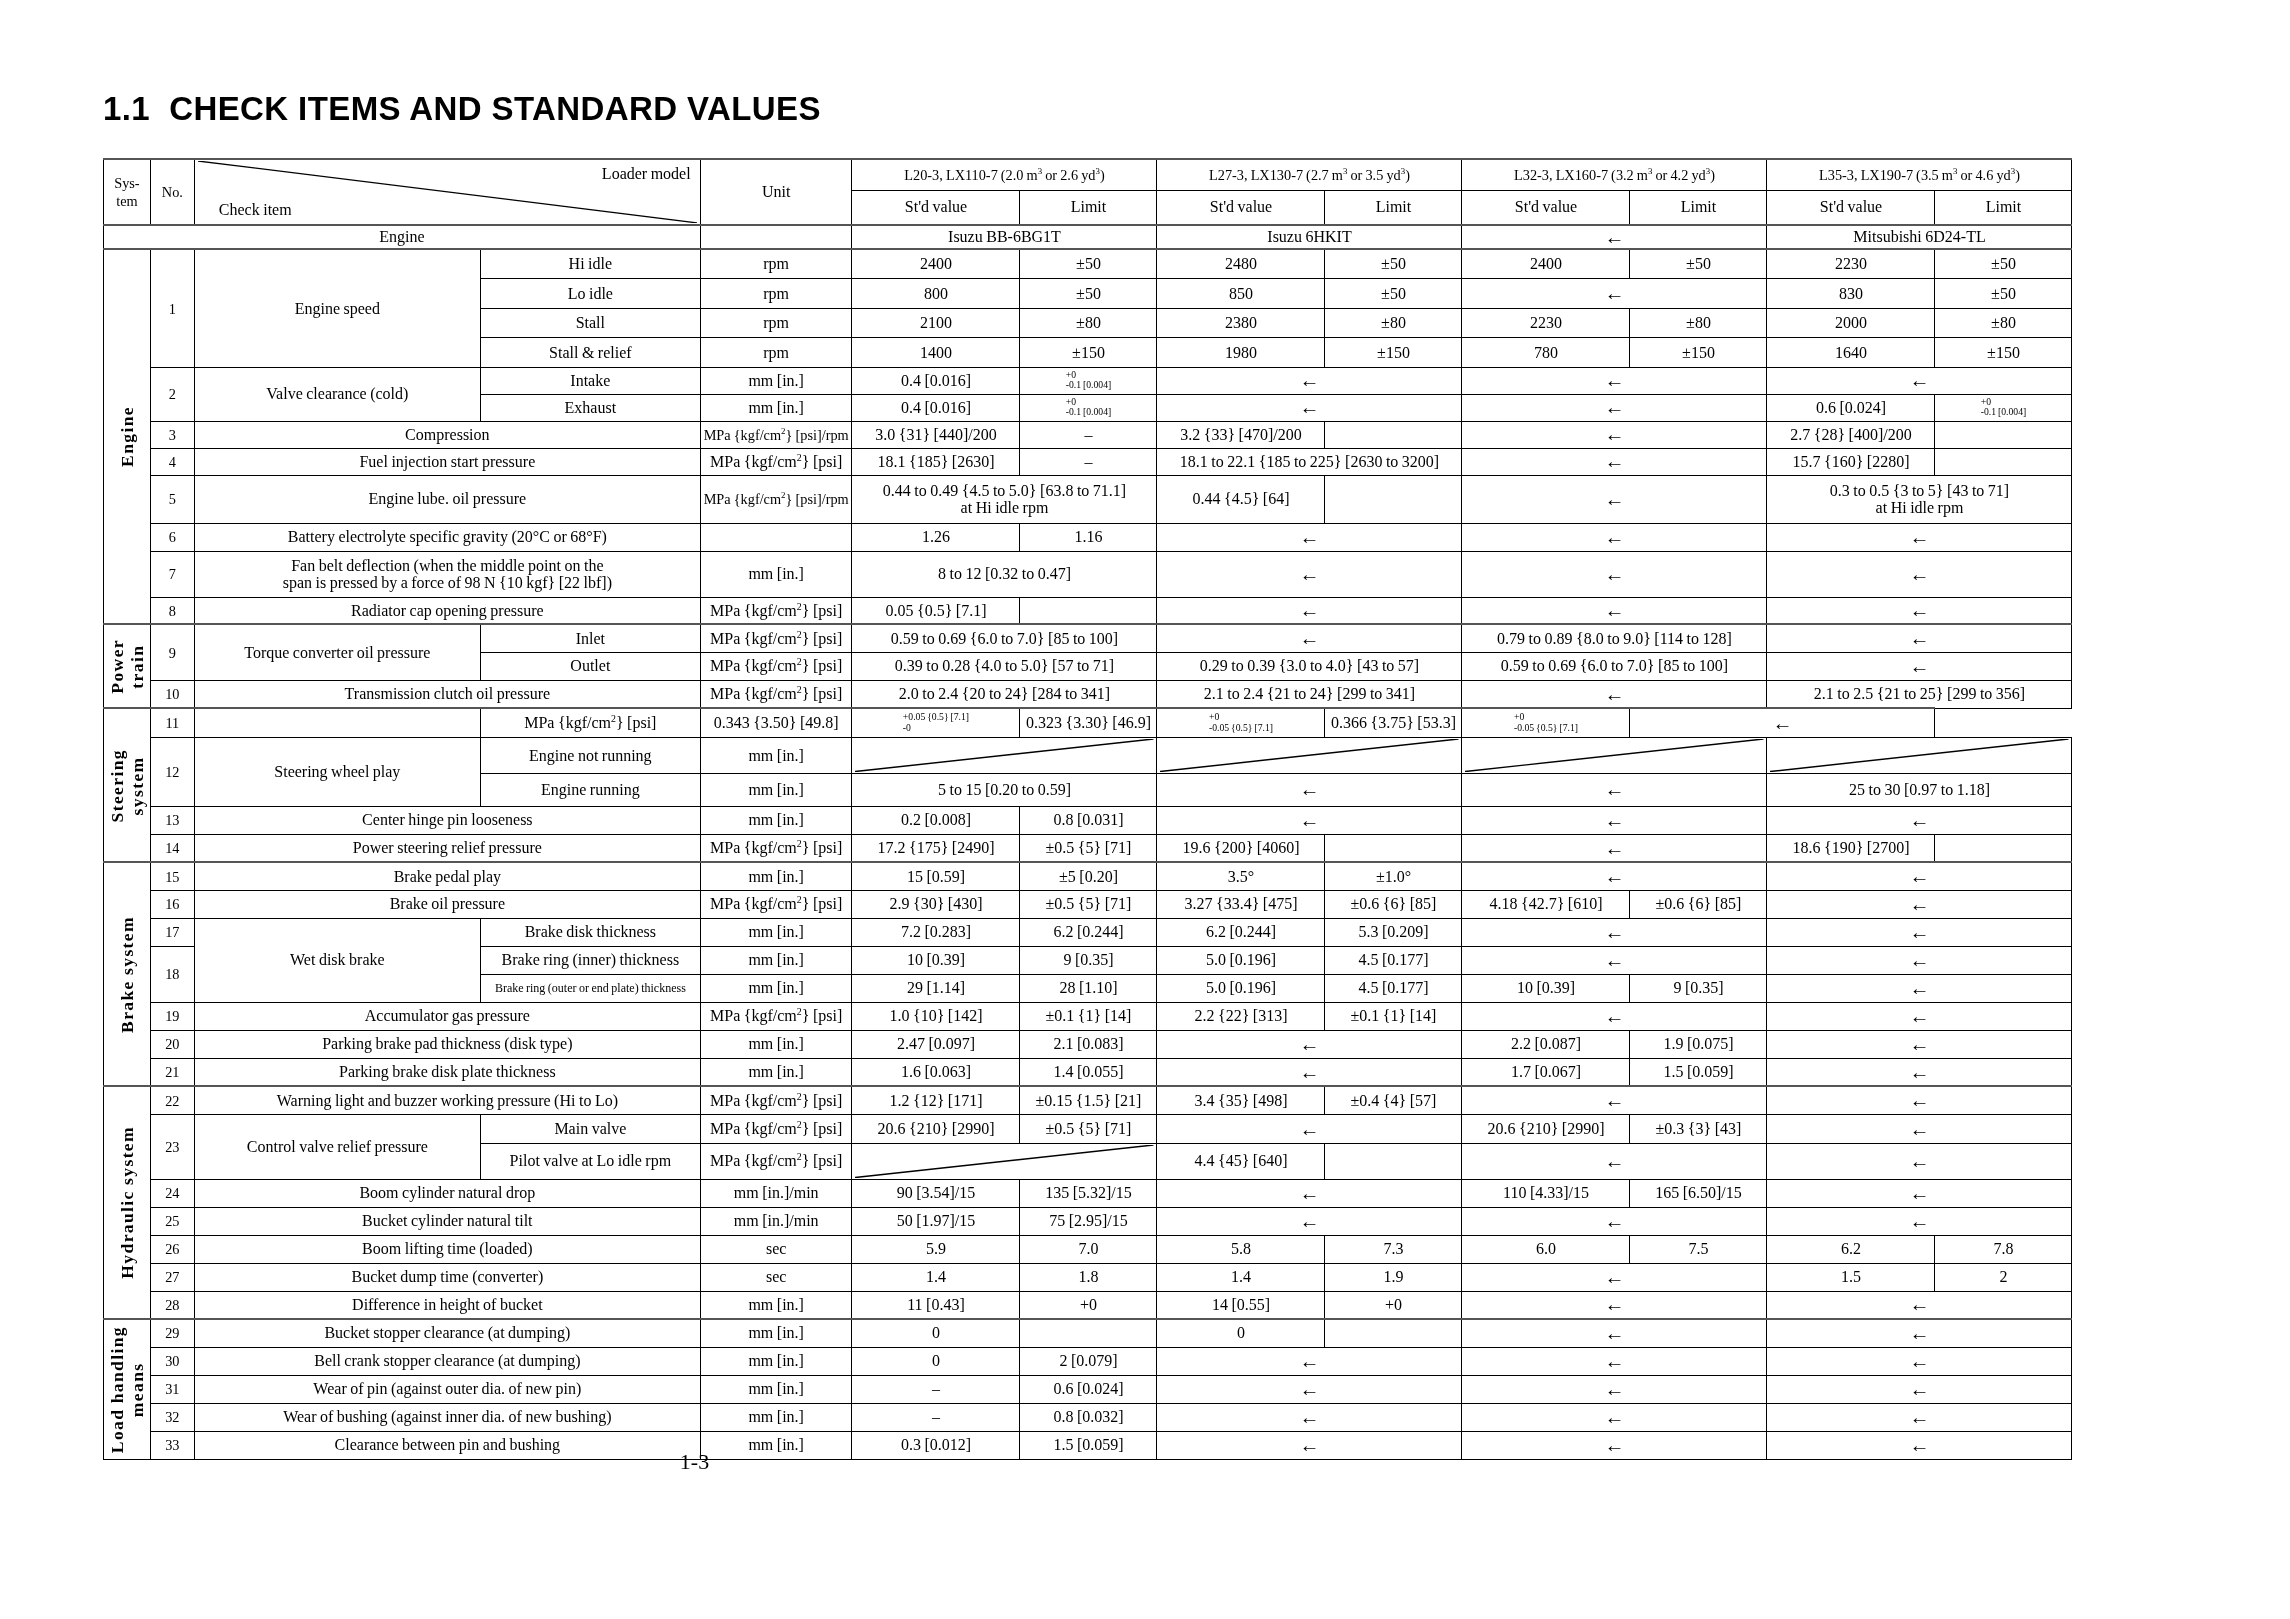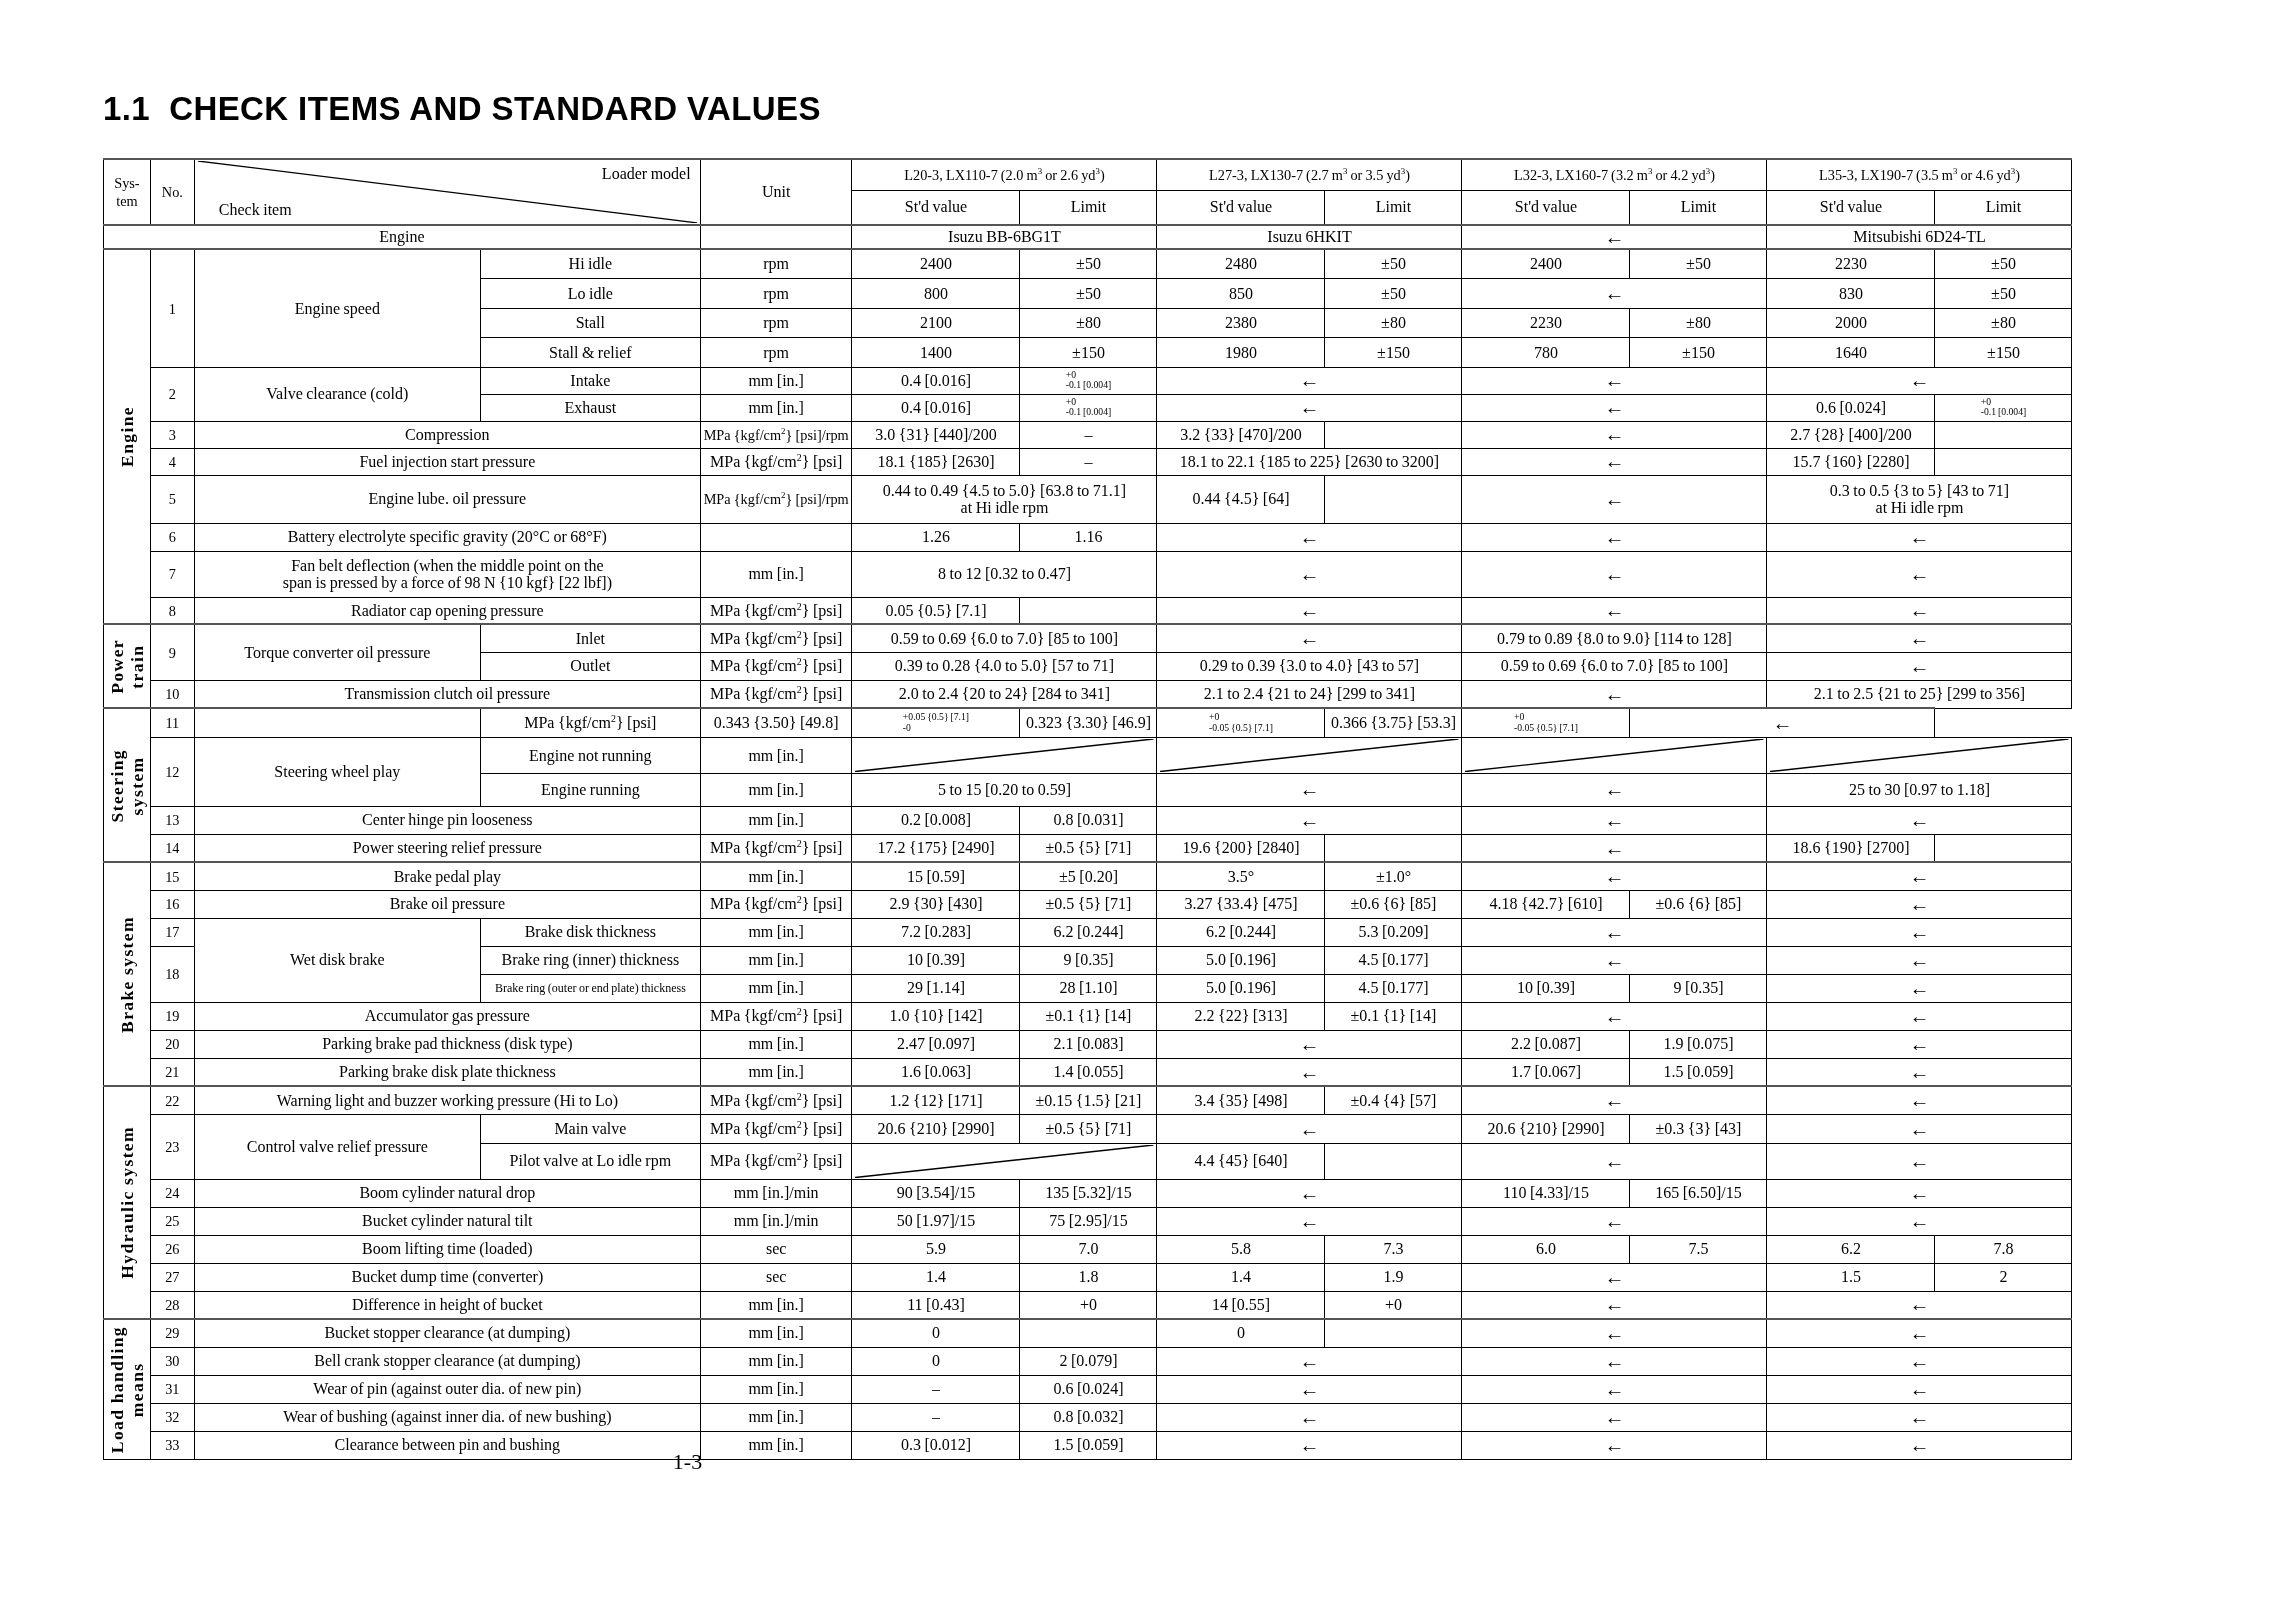--- a/index.html
+++ b/index.html
@@ -26,21 +26,21 @@
     left: 103px;
     top: 90px;
     font-family: "Liberation Sans", "DejaVu Sans", sans-serif;
     font-weight: bold;
     font-size: 33px;
     letter-spacing: 0.4px;
     white-space: pre;
   }
   .page-num {
     position: absolute;
-    left: 9px;
+    left: 16px;
     top: 1449px;
     width: 1357px;
     text-align: center;
     font-size: 22px;
   }
 
   table.spec {
     position: absolute;
     left: 103px;
     top: 158px;
@@ -407,21 +407,21 @@
           <td colspan="2" class=""><span class="arrow">←</span></td>
           <td colspan="2" class=""><span class="arrow">←</span></td>
           <td colspan="2" class=""><span class="arrow">←</span></td>
         </tr>
         <tr style="height: 28px;">
           <td rowspan="1" class="sm"><span>14</span></td>
           <td colspan="2" class="lft"><span>Power steering relief pressure</span></td>
           <td class=""><span class="nowrap">MPa {kgf/cm<sup>2</sup>} [psi]</span></td>
           <td class=""><span>17.2 {175} [2490]</span></td>
           <td class=""><span>±0.5 {5} [71]</span></td>
-          <td class=""><span>19.6 {200} [2840]</span></td>
+          <td class=""><span>19.6 {200} [4060]</span></td>
           <td class=""><span></span></td>
           <td colspan="2" class=""><span class="arrow">←</span></td>
           <td class=""><span>18.6 {190} [2700]</span></td>
           <td class=""><span></span></td>
         </tr>
         <tr style="height: 28px;">
           <td rowspan="8" class="thick-top">
             <div class="vert-wrap">
               <span class="vert">Brake system</span>
             </div>

